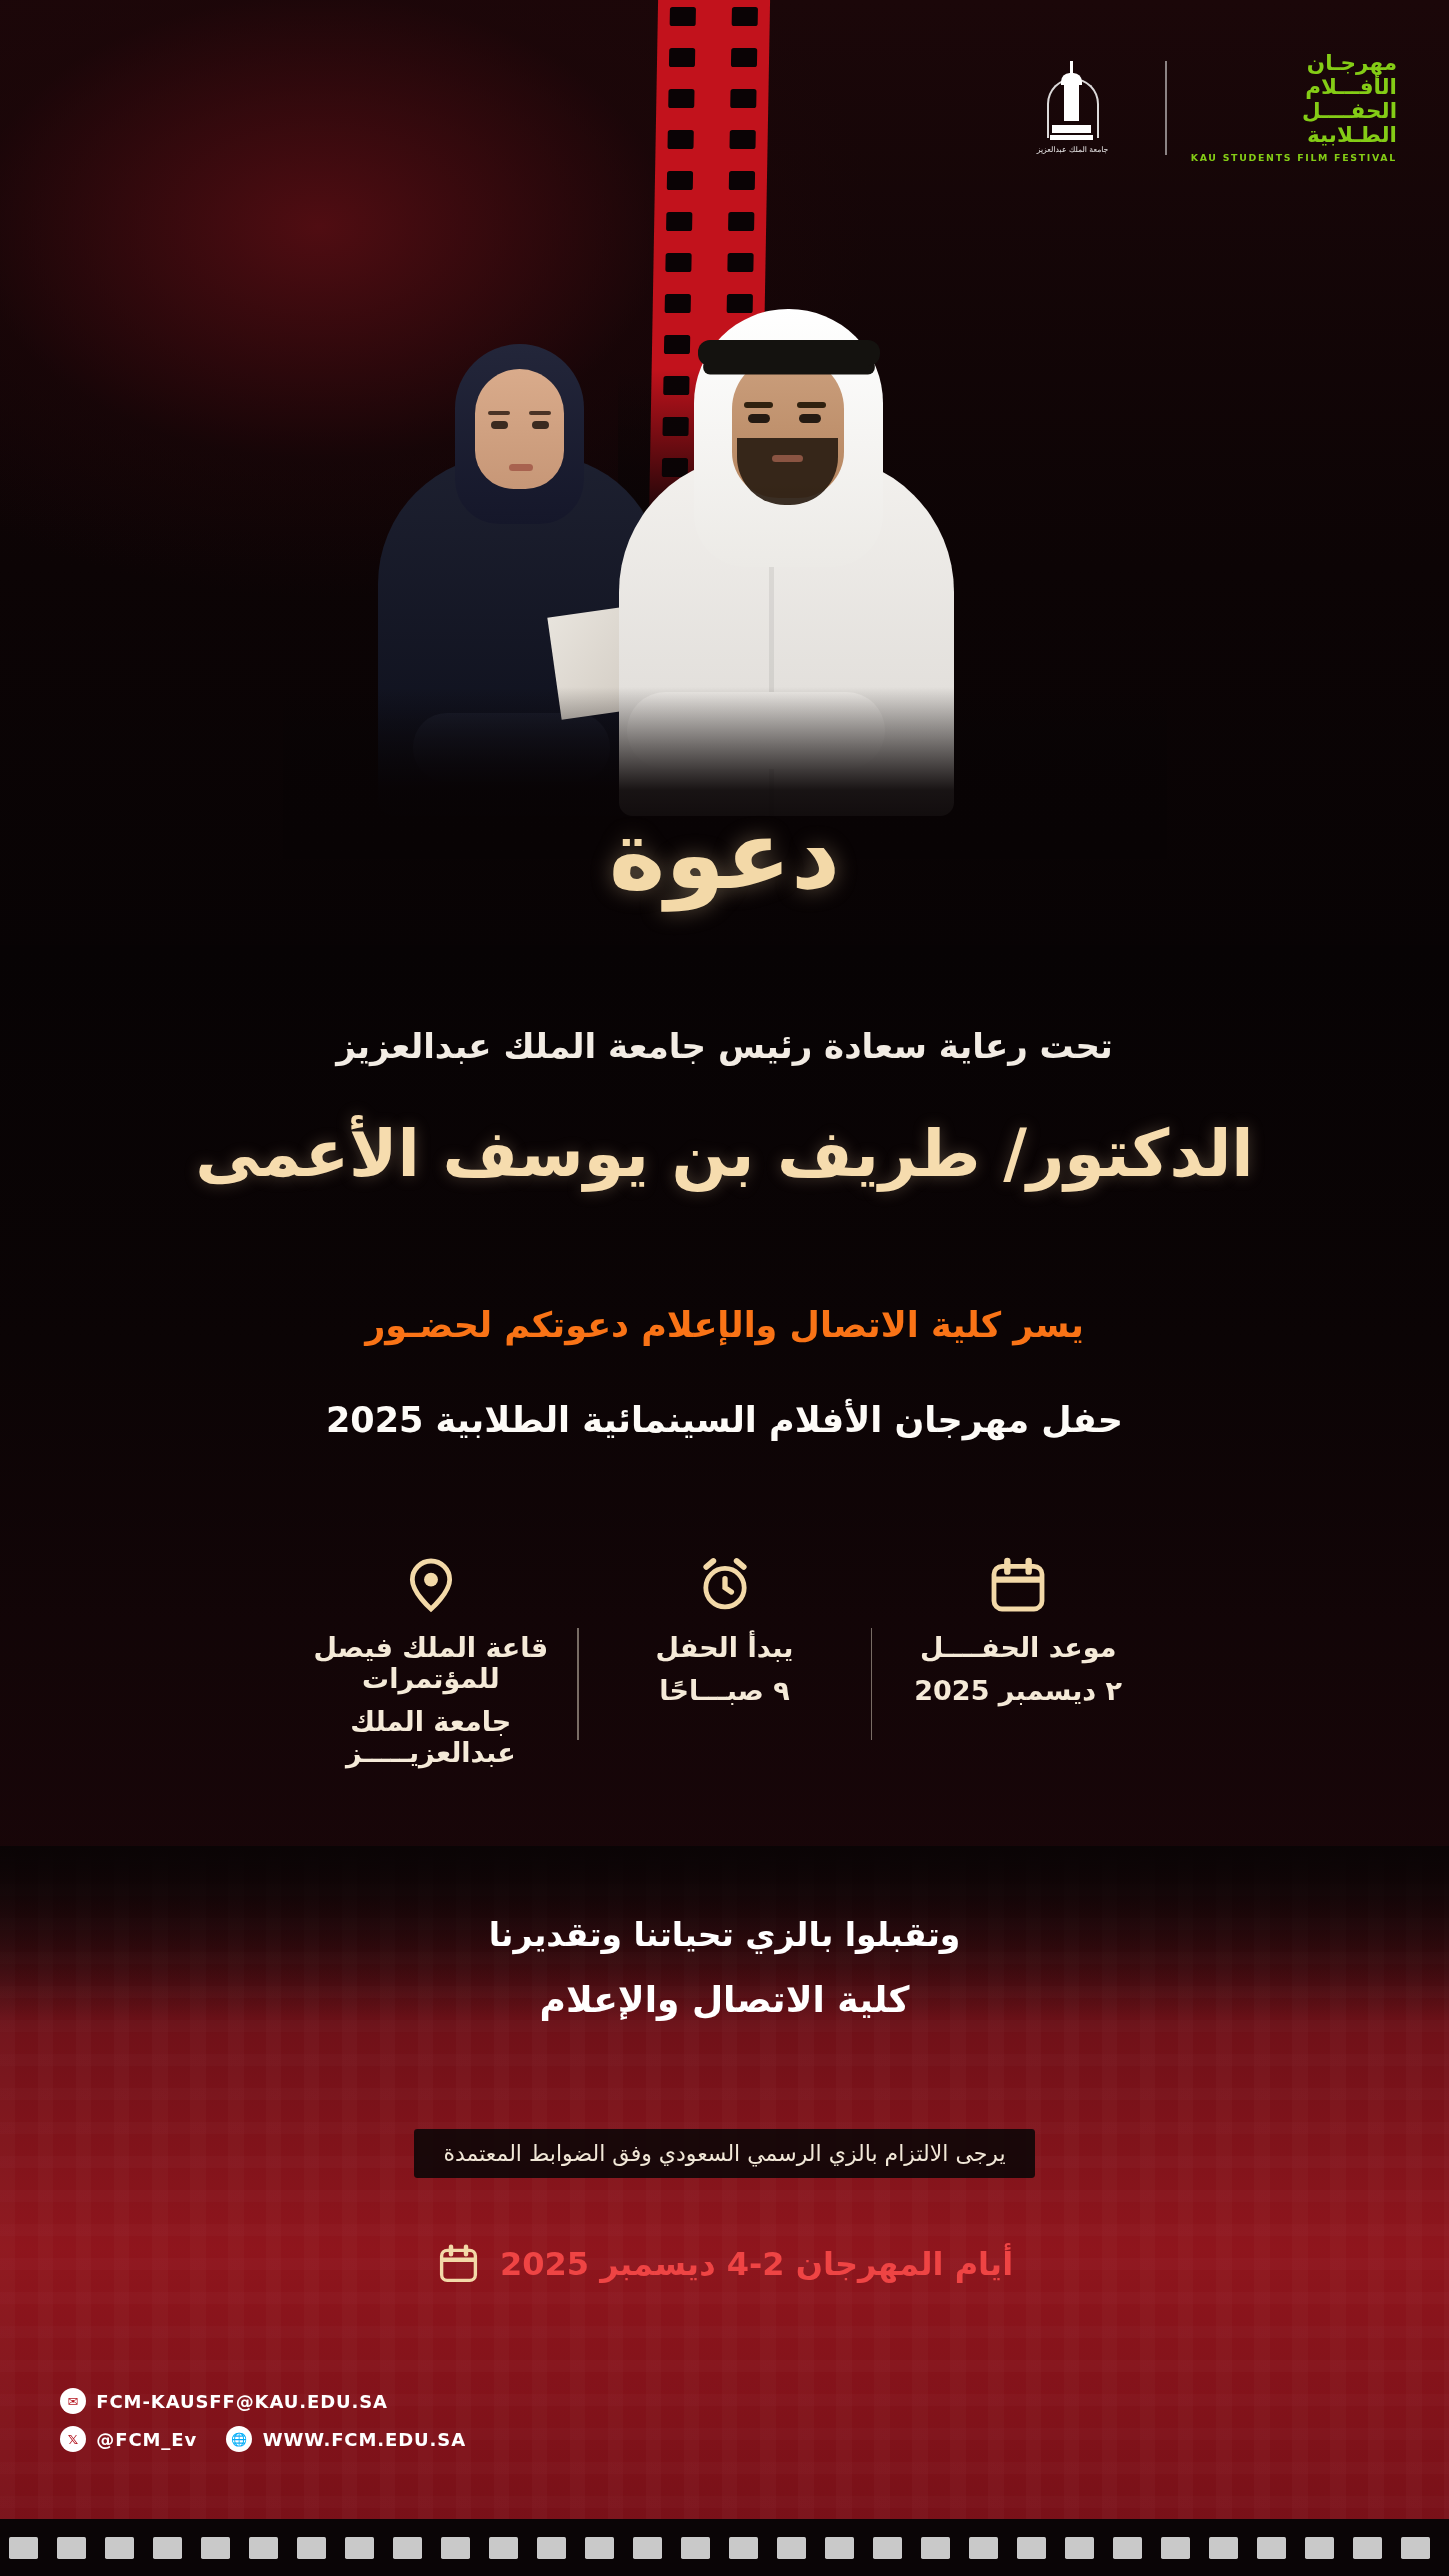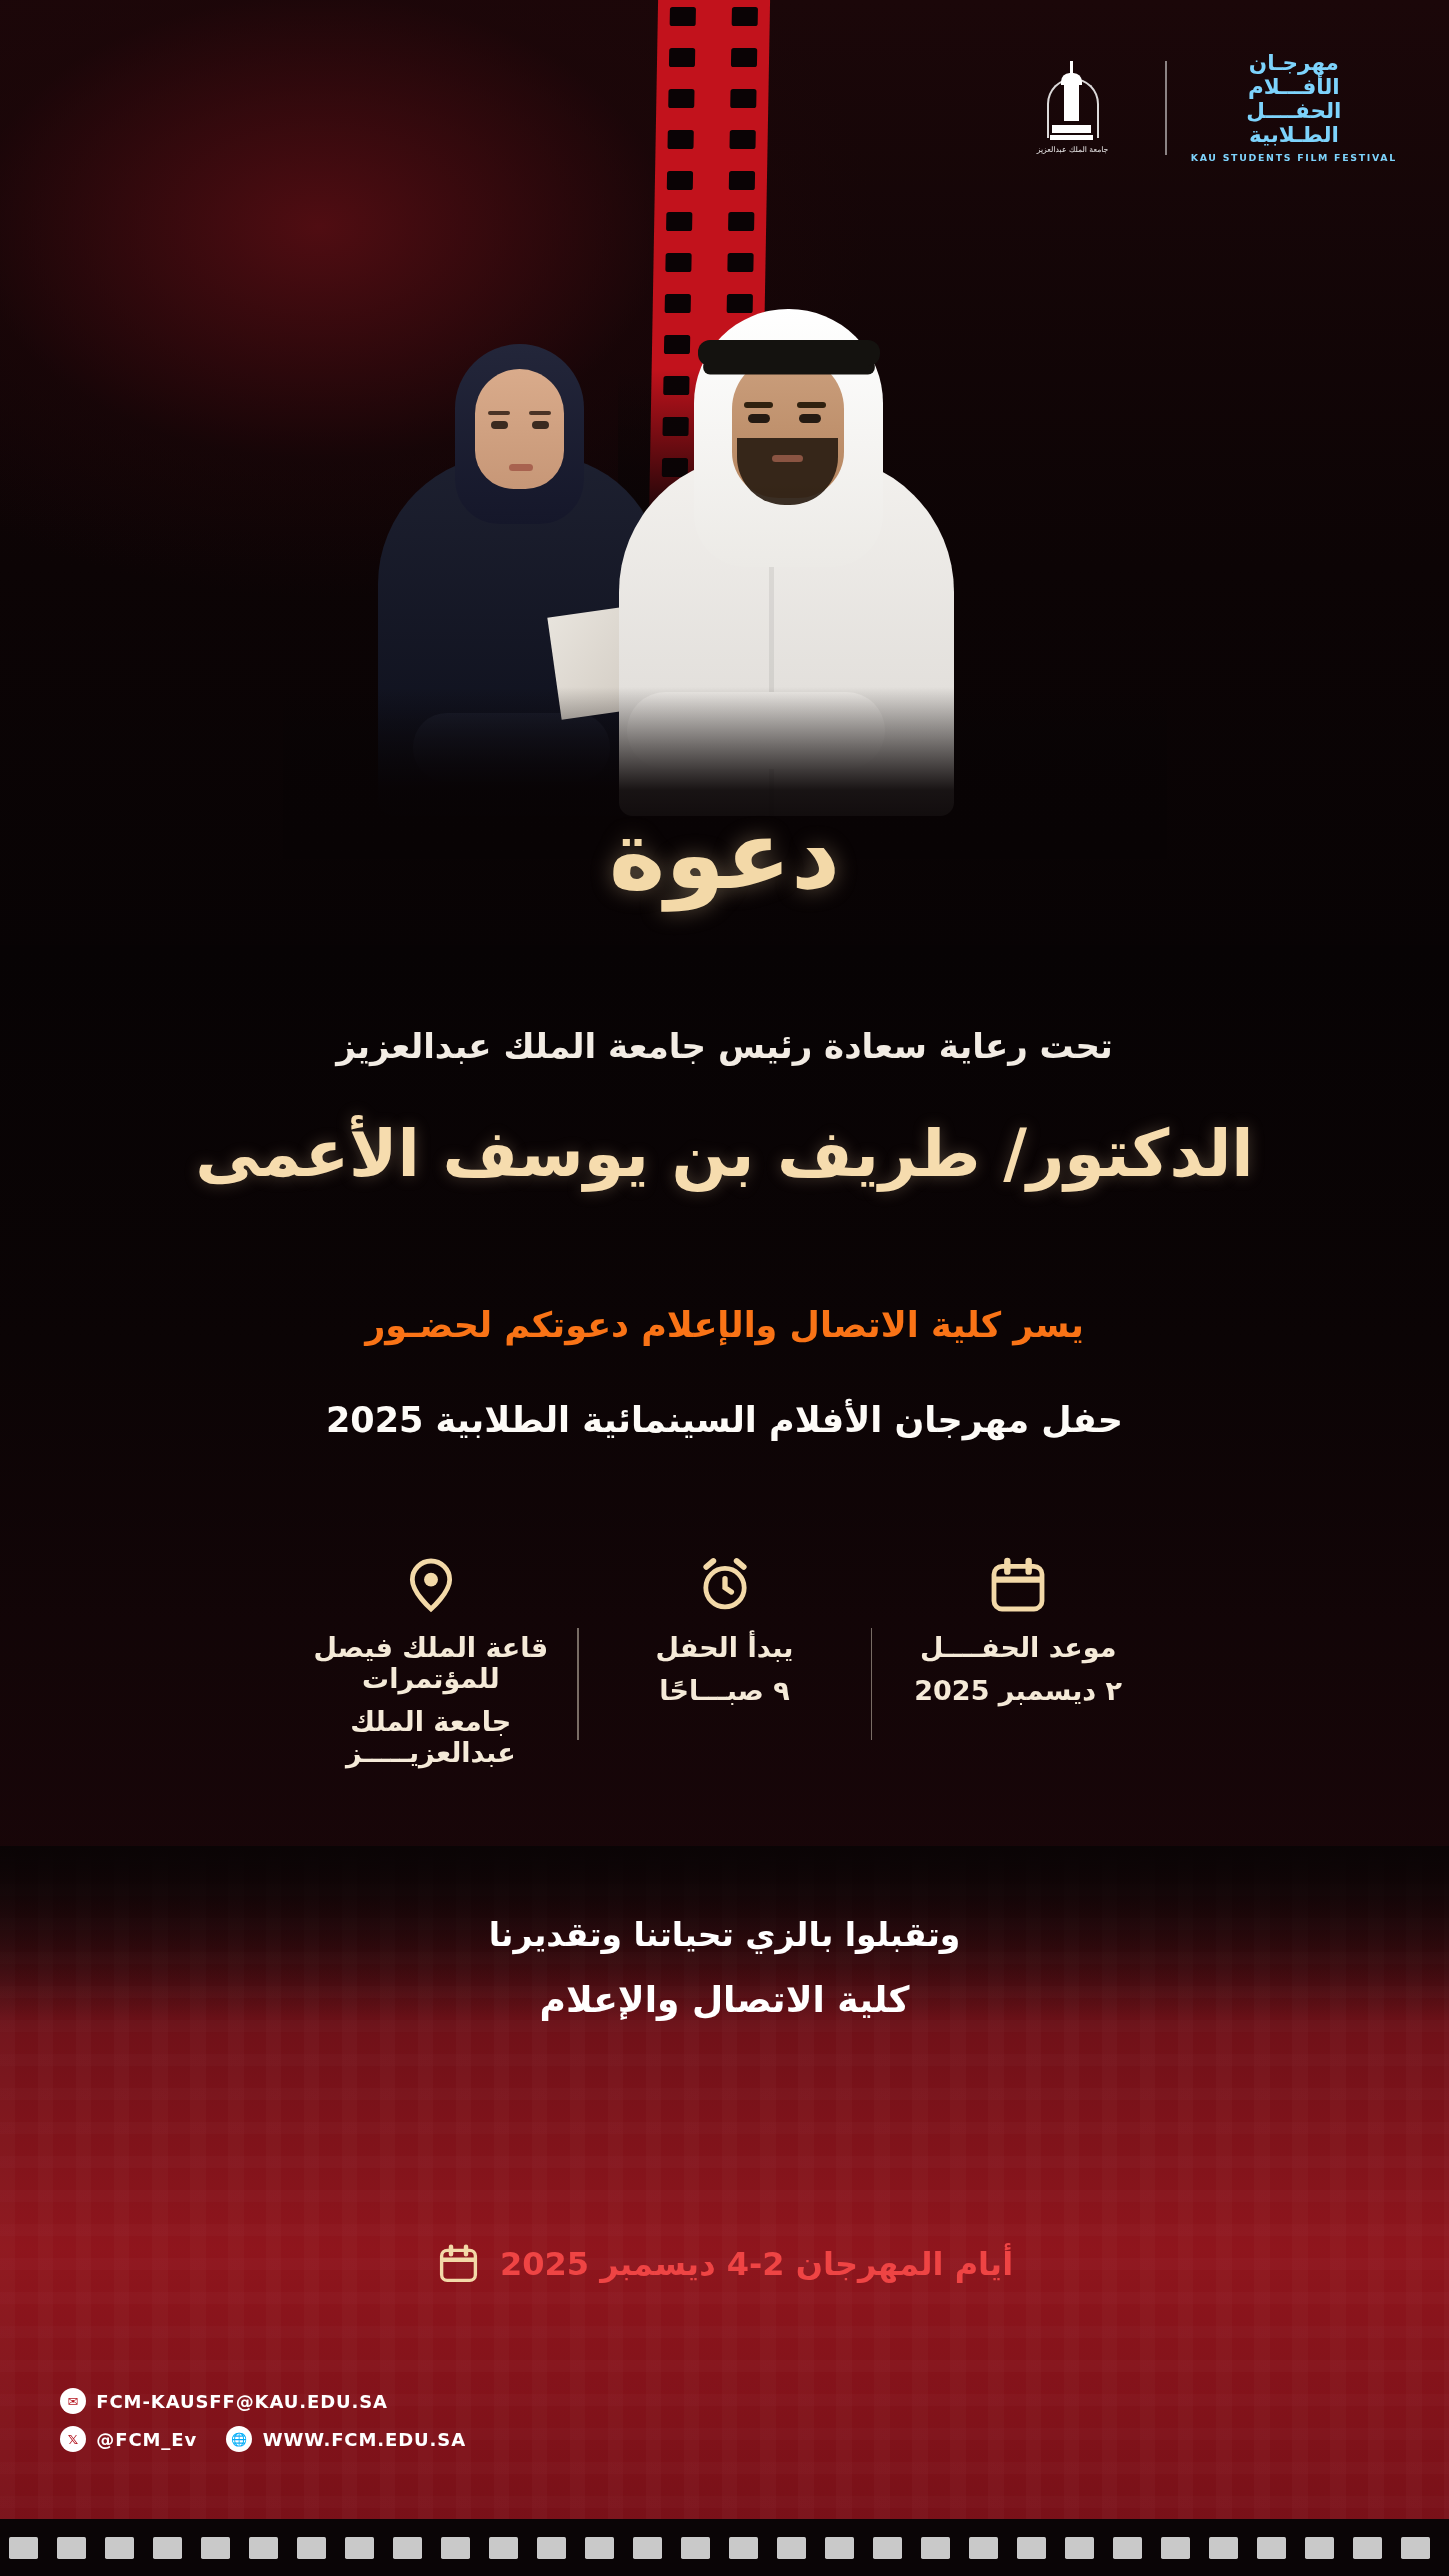--- a/index.html
+++ b/index.html
@@ -73,21 +73,21 @@
   .filmstrip-fade {
     position: absolute; top: 369px; left: 618px; width: 189px; height: 249px;
     background: linear-gradient(180deg, rgba(12,4,6,0) 0%, rgba(10,4,5,0.85) 55%, rgba(8,3,4,1) 100%);
   }
 
   
   .logos {
     position: absolute; top: 43px; right: 52px;
     display: flex; align-items: center; gap: 24px;
   }
-  .logo-fest { text-align: center; color: #7dd3fc; line-height: 1.12; }
+  .logo-fest { text-align: right; color: #84cc16; line-height: 1.12; }
   .logo-fest .ar {
     font-size: 21.5px; font-weight: bold; letter-spacing: 0.9px;
   }
   .logo-fest .ar span { display: block; }
   .logo-fest .en {
     margin-top: 6px; font-size: 9.4px; letter-spacing: 1.7px; font-weight: bold;
     direction: ltr;
   }
   .logo-divider { width: 1.7px; height: 94px; background: rgba(255,255,255,0.5); }
   .logo-kau {
@@ -425,20 +425,23 @@
       </div>
       <div class="l1">قاعة الملك فيصل للمؤتمرات</div>
       <div class="l2">جامعة الملك عبدالعزيـــــز</div>
     </div>
 
   </div>
 
   <div class="center-col regards-1">وتقبلوا بالزي  تحياتنا وتقديرنا</div>
   <div class="center-col regards-2">كلية الاتصال والإعلام</div>
 
+  <div class="chip-wrap">
+    <span class="chip">يرجى الالتزام بالزي الرسمي السعودي وفق الضوابط المعتمدة</span>
+  </div>
 
   <div class="days">
     <span>أيام المهرجان 2-4 ديسمبر 2025</span>
     <span>
       <svg class="ico" width="45" height="45" viewBox="0 0 24 24" fill="none" stroke="#f3d9a8" stroke-width="1.8">
         <rect x="3" y="5" width="18" height="16" rx="3"></rect>
         <path d="M3 10h18" stroke-width="2.4"></path>
         <path d="M8 3v4M16 3v4" stroke-linecap="round" stroke-width="2.4"></path>
       </svg>
     </span>

